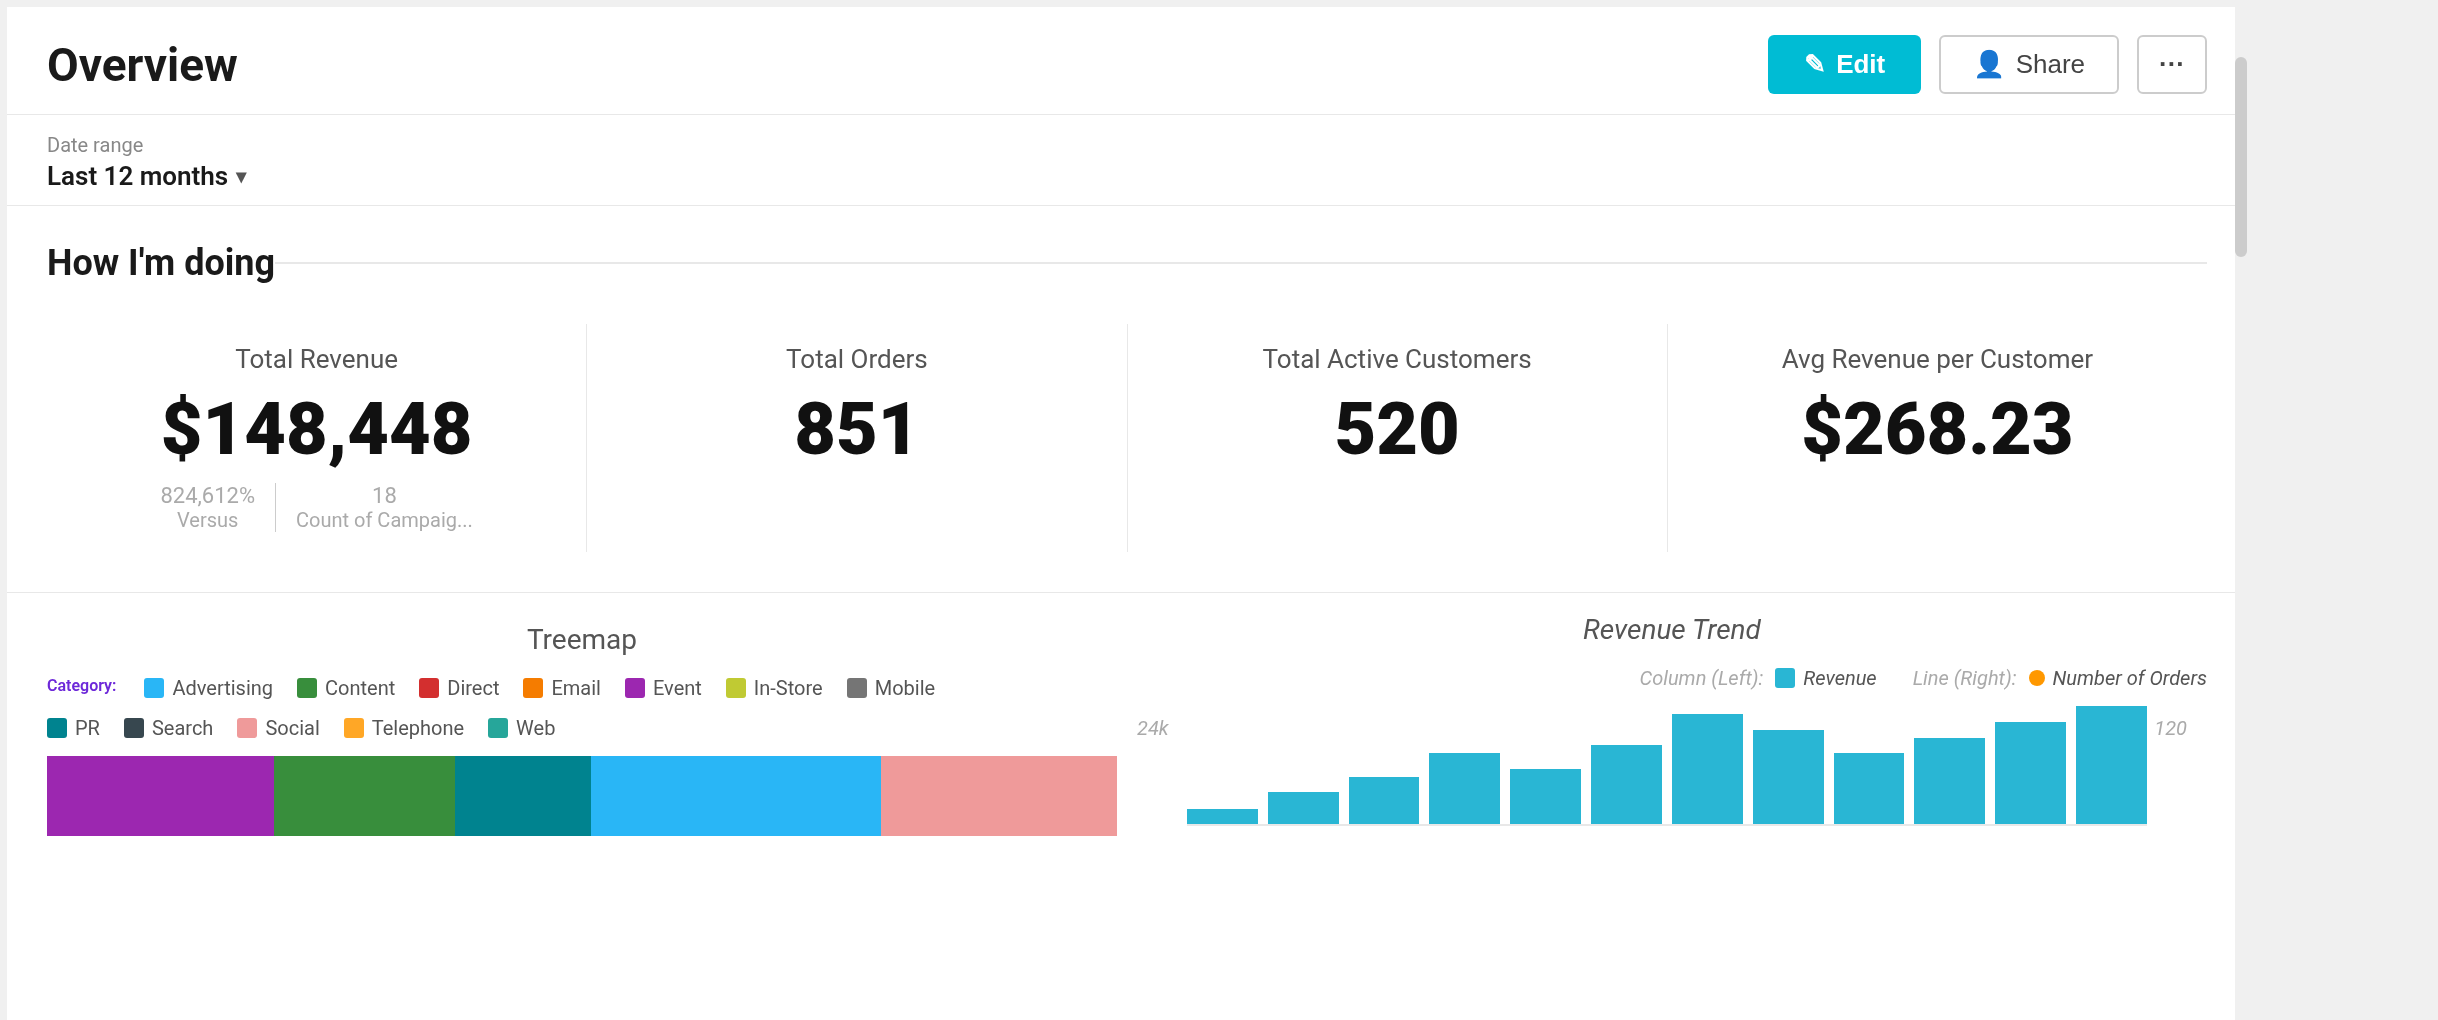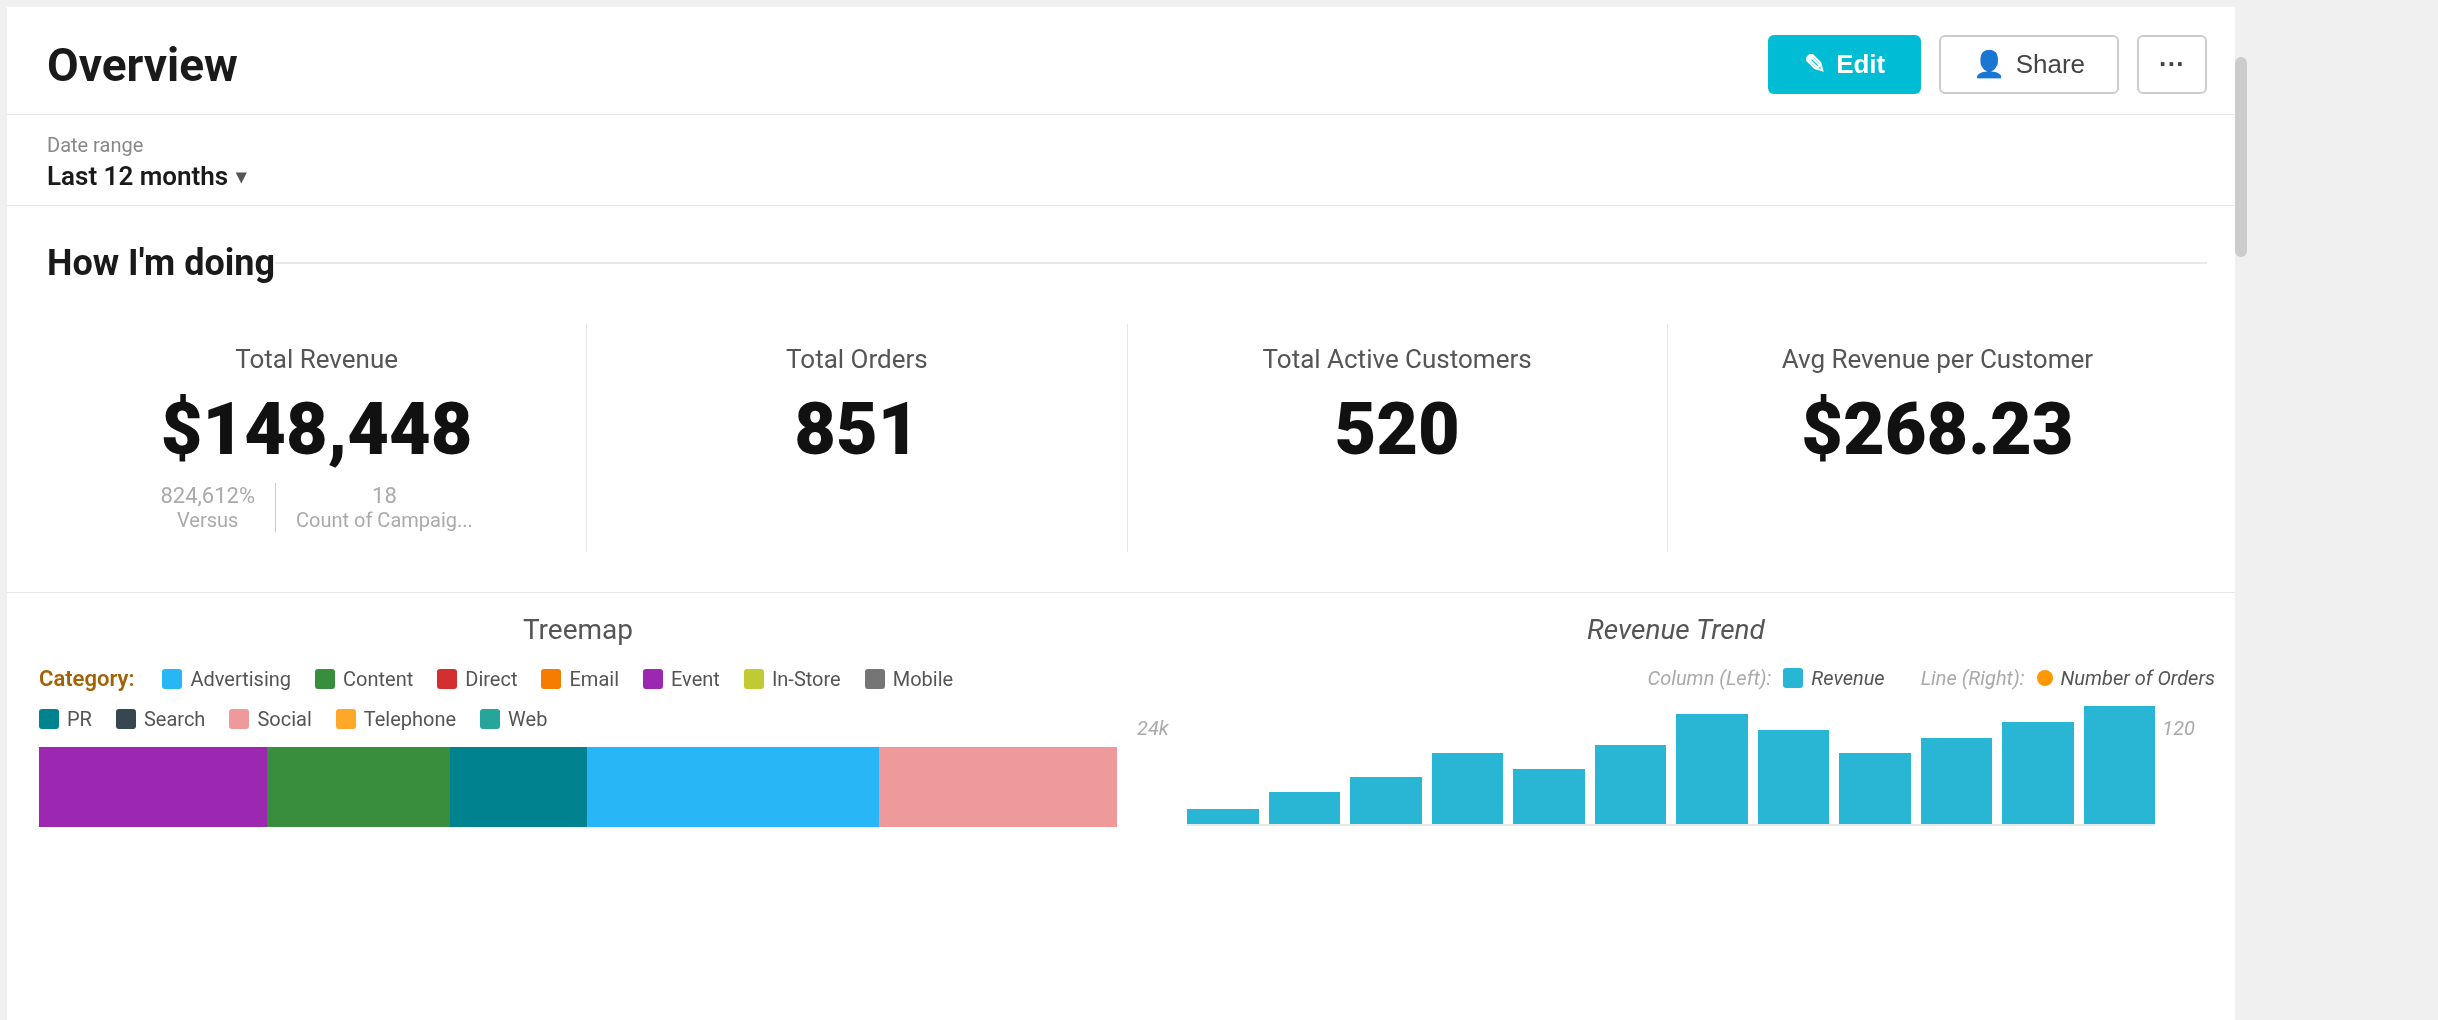--- a/index.html
+++ b/index.html
@@ -162,24 +162,25 @@
       text-align: center;
     }
     .kpi-sub-count {
       font-size: 22px;
       color: #aaa;
       text-align: center;
     }
     
     .charts-section {
       display: flex;
-      padding: 20px 32px;
+      padding: 20px 40px;
       gap: 20px;
       border-top: 1px solid #e8e8e8;
       margin-top: 10px;
+      align-items: center;
     }
     .chart-panel {
       flex: 1;
       background: #fff;
     }
     .chart-panel-right {
       flex: 1;
       font-style: italic;
     }
     .chart-title {
@@ -203,22 +204,22 @@
       gap: 8px;
     }
     .legend-dot {
       width: 20px;
       height: 20px;
       border-radius: 3px;
       display: inline-block;
       flex-shrink: 0;
     }
     .legend-label-prefix {
-      font-size: 22px;
-      color: #a16207;
+      font-size: 16px;
+      color: #6d28d9;
       font-weight: 600;
       margin-right: 4px;
     }
     
     .treemap-bar-row {
       display: flex;
       height: 80px;
       width: 100%;
       overflow: hidden;
     }

